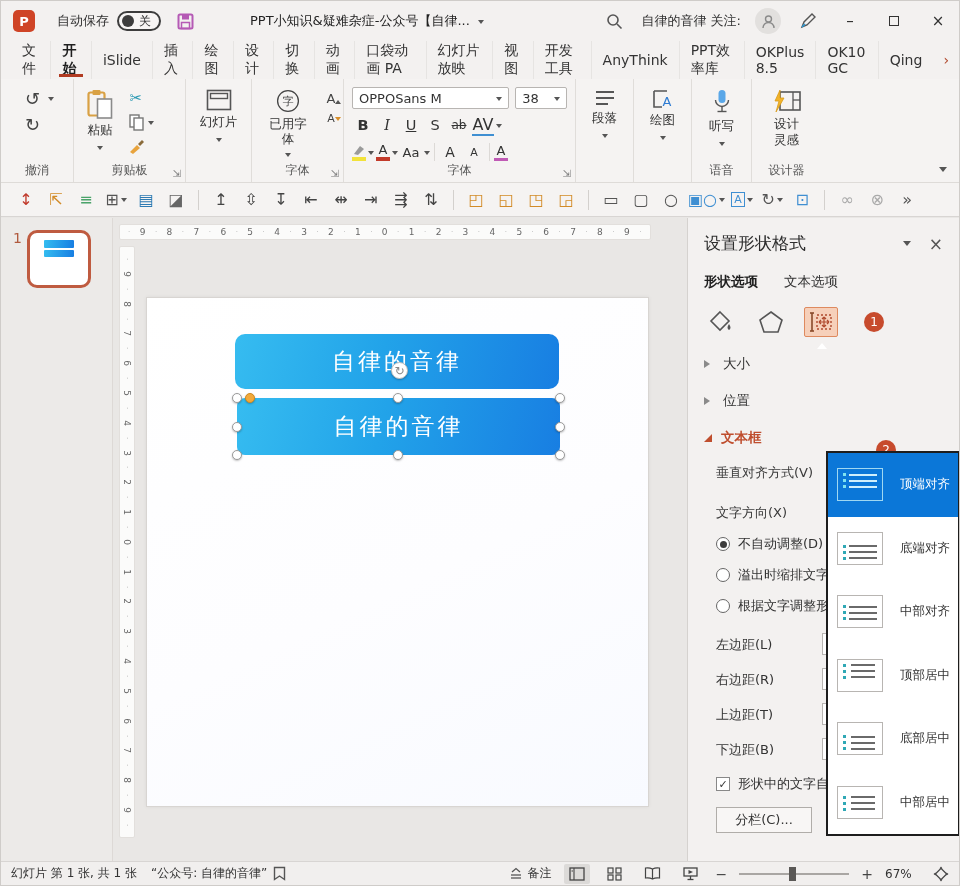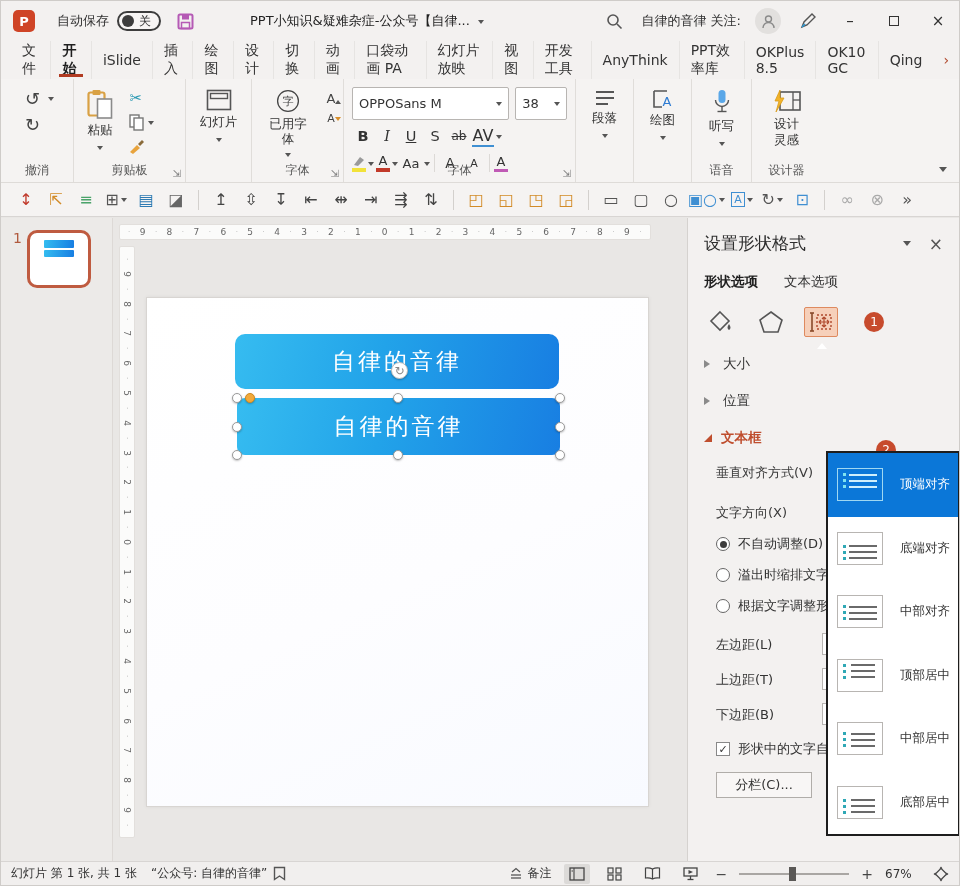--- a/index.html
+++ b/index.html
@@ -37,21 +37,21 @@
   .ribbon { height:104px; background:#f5f3f2; border-bottom:1px solid #dedbd8; display:flex; position:relative; }
   .rgroup { position:relative; padding:8px 8px 20px; display:flex; gap:6px; }
   .rgroup + .rgroup { border-left:1px solid #e0ddda; }
   .rgroup-label { position:absolute; bottom:3px; left:0; right:0; text-align:center; font-size:12px; color:#555; }
   .launcher { position:absolute; bottom:3px; right:4px; font-size:10px; color:#777; cursor:pointer; }
   .rbtn-big { display:flex; flex-direction:column; align-items:center; justify-content:flex-start; gap:3px; padding:2px 5px; border-radius:3px; cursor:pointer; font-size:12.5px; color:#333; text-align:center; }
   .rcol { display:flex; flex-direction:column; justify-content:flex-start; gap:4px; }
   .rsm { width:24px; height:22px; display:flex; align-items:center; justify-content:center; font-size:15px; color:#444; cursor:pointer; border-radius:3px; }
   .glyph-teal { color:#2e9bb5; }
   .fontrow { display:flex; align-items:center; gap:6px; }
-  .selbox { background:#fff; border:1px solid #b8b5b2; border-radius:2px; height:33px; display:flex; align-items:center; padding:0 6px; gap:6px; font-size:13px; cursor:pointer; }
+  .selbox { background:#fff; border:1px solid #b8b5b2; border-radius:2px; height:22px; display:flex; align-items:center; padding:0 6px; gap:6px; font-size:13px; cursor:pointer; }
   .fmt-letter { font-size:14.5px; color:#333; width:22px; height:22px; display:flex; align-items:center; justify-content:center; cursor:pointer; }
   .colorbar { display:flex; flex-direction:column; align-items:center; line-height:1; cursor:pointer; }
   .colorbar .bar { width:14px; height:4px; margin-top:1px; }
   .vdiv { width:1px; background:#dcd9d6; align-self:stretch; margin:2px 2px; }
   .ribbon-collapse { position:absolute; right:12px; bottom:6px; }
   .stack-ico { display:flex; flex-direction:column; align-items:center; line-height:1; }
   
   .qtoolbar { height:34px; background:#f5f3f2; border-bottom:1px solid #d8d5d3; display:flex; align-items:center; padding-left:12px; gap:4px; }
   .tbi { min-width:26px; height:26px; display:flex; align-items:center; justify-content:center; font-size:16px; border-radius:3px; cursor:pointer; gap:2px; }
   .tbi.boxed span.g { border:1.5px solid #3f8fd2; font-size:11px; padding:0 2px; color:#3f8fd2; }
@@ -721,20 +721,24 @@
     <div class="fp-radio">
       <span class="rdot"></span>
       <span>根据文字调整形状</span>
     </div>
 
     <div class="fp-margin" style="margin-top:18px">
       <span>左边距(L)</span>
       <span class="minput"></span>
     </div>
     <div class="fp-margin">
+      <span>右边距(R)</span>
+      <span class="minput"></span>
+    </div>
+    <div class="fp-margin">
       <span>上边距(T)</span>
       <span class="minput"></span>
     </div>
     <div class="fp-margin">
       <span>下边距(B)</span>
       <span class="minput"></span>
     </div>
 
     <div class="fp-check">
       <span class="cbox">✓</span>
@@ -809,51 +813,51 @@
         </div>
         <div class="row" style="top: 16px;">
           <span class="b"></span>
           <span class="l"></span>
         </div>
       </div>
       <span class="va-label">顶部居中</span>
     </div>
     <div class="va-item">
       <div class="ai center">
-        <div class="row" style="top: 9px;">
-          <span class="b"></span>
-          <span class="l"></span>
-        </div>
-        <div class="row" style="top: 15px;">
-          <span class="b"></span>
-          <span class="l"></span>
-        </div>
-        <div class="row" style="top: 21px;">
-          <span class="b"></span>
-          <span class="l"></span>
-        </div>
-      </div>
-      <span class="va-label">中部居中</span>
+        <div class="row" style="top: 12px;">
+          <span class="b"></span>
+          <span class="l"></span>
+        </div>
+        <div class="row" style="top: 18px;">
+          <span class="b"></span>
+          <span class="l"></span>
+        </div>
+        <div class="row" style="top: 24px;">
+          <span class="b"></span>
+          <span class="l"></span>
+        </div>
+      </div>
+      <span class="va-label">底部居中</span>
     </div>
     <div class="va-item">
       <div class="ai center">
-        <div class="row" style="top: 12px;">
-          <span class="b"></span>
-          <span class="l"></span>
-        </div>
-        <div class="row" style="top: 18px;">
-          <span class="b"></span>
-          <span class="l"></span>
-        </div>
-        <div class="row" style="top: 24px;">
-          <span class="b"></span>
-          <span class="l"></span>
-        </div>
-      </div>
-      <span class="va-label">底部居中</span>
+        <div class="row" style="top: 9px;">
+          <span class="b"></span>
+          <span class="l"></span>
+        </div>
+        <div class="row" style="top: 15px;">
+          <span class="b"></span>
+          <span class="l"></span>
+        </div>
+        <div class="row" style="top: 21px;">
+          <span class="b"></span>
+          <span class="l"></span>
+        </div>
+      </div>
+      <span class="va-label">中部居中</span>
     </div>
   </div>
 
 <div class="statusbar">
   <span>幻灯片 第 1 张, 共 1 张</span>
   <span style="display:flex;align-items:center;gap:6px">
     <span>“公众号: 自律的音律”</span>
     <svg width="13" height="15" viewBox="0 0 13 15">
       <path d="M1.5 1.5 h10 v12 l-5 -3.5 l-5 3.5 Z" fill="none" stroke="#555" stroke-width="1.4"></path>
     </svg>

